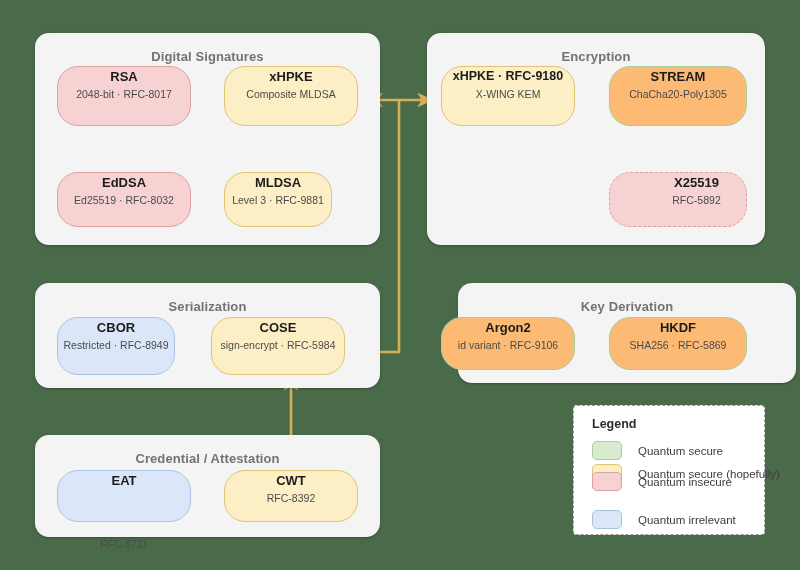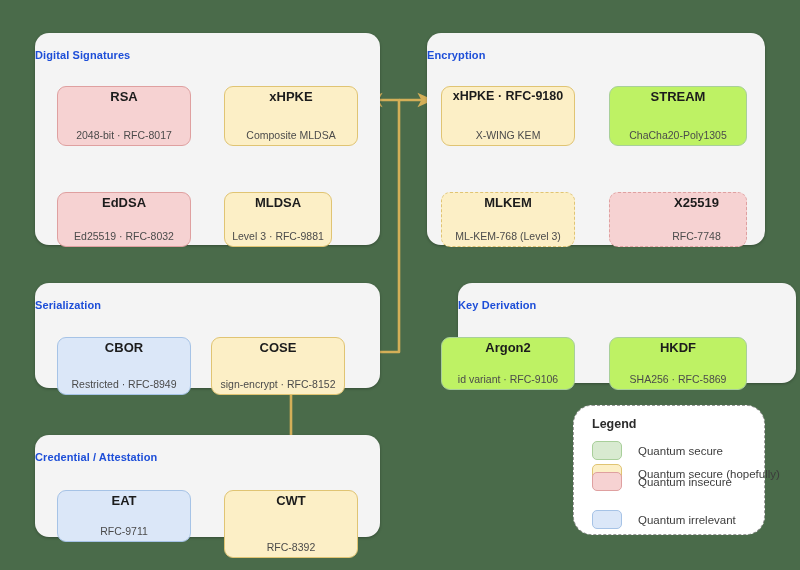--- a/index.html
+++ b/index.html
@@ -16,68 +16,67 @@
   
   .panel{
     position:absolute;
     background:#f4f4f4;
     border-radius:14px;
     box-shadow:0 1px 3px rgba(0,0,0,.28);
   }
   .panel-title{
     position:absolute;
     left:0;right:0;
-    text-align:left;
-    font-size:11px;
+    text-align:center;
+    font-size:13px;
     font-weight:bold;
-    color:#1d4ed8;
+    color:#737373;
     letter-spacing:.1px;
   }
 
   
   .node{
     position:absolute;
-    border-radius:9px;
+    border-radius:21px;
     border:1.4px solid #ccc;
     box-sizing:border-box;
     display:flex;
     flex-direction:column;
     align-items:center;
-    justify-content:space-between;
+    justify-content:flex-start;
     text-align:center;
     padding:2px 4px;
-    margin-top:20px;
   }
   .node .nm{
     font-size:13px;
     font-weight:bold;
     color:#1c1c1c;
     line-height:1.25;
   }
   .node .sub{
     font-size:10.5px;
     color:#4b4b4b;
     line-height:1.3;
     margin-top:3px;
   }
   .node.small .nm{font-size:12.5px;}
 
-  .c-green{background:#bef264;border-color:#a8cf9a;}
+  .c-green{background:#fdba74;border-color:#a8cf9a;}
   .c-yellow{background:#fcefc6;border-color:#e3c濃;}
   .c-yellow{background:#fcefc6;border-color:#e0c473;}
   .c-pink{background:#f6d2d2;border-color:#dfa0a0;}
   .c-blue{background:#dbe7f8;border-color:#a6c3e6;}
   .dashed{border-style:dashed;border-width:1.6px;}
 
   
   .legend{
     position:absolute;
     background:#ffffff;
     border:1.6px dashed #9a9a9a;
-    border-radius:19px;
+    border-radius:4px;
     box-sizing:border-box;
     text-align:right;
   }
   .legend-title{
     position:absolute;left:18px;top:11px;
     font-size:12.5px;font-weight:bold;color:#2b2b2b;
   }
   .legend-row{
     position:absolute;left:18px;
     display:flex;align-items:center;
@@ -160,61 +159,57 @@
     <div class="panel-title" style="top:16px;">Encryption</div>
   </div>
   <div class="node c-yellow small" style="left:441px;top:66px;width:134px;height:60px;">
     <div class="nm">xHPKE · RFC-9180</div>
     <div class="sub">X-WING KEM</div>
   </div>
   <div class="node c-green" style="left:609px;top:66px;width:138px;height:60px;">
     <div class="nm">STREAM</div>
     <div class="sub">ChaCha20-Poly1305</div>
   </div>
-  <div class="node c-yellow dashed" style="left:441px;top:172px;width:134px;height:55px;">
-    <div class="nm">MLKEM</div>
-    <div class="sub">ML-KEM-768 (Level 3)</div>
-  </div>
   <div class="node c-pink dashed" style="left:609px;top:172px;width:138px;height:55px;padding-left:41px;">
     <div class="nm">X25519</div>
-    <div class="sub">RFC-7748</div>
+    <div class="sub">RFC-5892</div>
   </div>
 
   <div class="panel" style="left:35px;top:283px;width:345px;height:105px;">
     <div class="panel-title" style="top:16px;">Serialization</div>
   </div>
-  <div class="node c-blue" style="left:57px;top:317px;width:134px;height:58px;">
+  <div class="node c-blue" style="left:57px;top:317px;width:118px;height:58px;">
     <div class="nm">CBOR</div>
     <div class="sub">Restricted · RFC-8949</div>
   </div>
   <div class="node c-yellow" style="left:211px;top:317px;width:134px;height:58px;">
     <div class="nm">COSE</div>
-    <div class="sub">sign-encrypt · RFC-8152</div>
+    <div class="sub">sign-encrypt · RFC-5984</div>
   </div>
 
   <div class="panel" style="left:427px;top:283px;width:338px;height:100px;margin-left:31px;">
     <div class="panel-title" style="top:16px;">Key Derivation</div>
   </div>
   <div class="node c-green" style="left:441px;top:317px;width:134px;height:53px;">
     <div class="nm">Argon2</div>
     <div class="sub">id variant · RFC-9106</div>
   </div>
   <div class="node c-green" style="left:609px;top:317px;width:138px;height:53px;">
     <div class="nm">HKDF</div>
     <div class="sub">SHA256 · RFC-5869</div>
   </div>
 
   <div class="panel" style="left:35px;top:435px;width:345px;height:102px;">
     <div class="panel-title" style="top:16px;">Credential / Attestation</div>
   </div>
-  <div class="node c-blue" style="left:57px;top:470px;width:134px;height:52px;">
+  <div class="node c-blue" style="left:57px;top:470px;width:134px;height:52px;gap:46px;">
     <div class="nm">EAT</div>
     <div class="sub">RFC-9711</div>
   </div>
-  <div class="node c-yellow" style="left:224px;top:470px;width:134px;height:68px;">
+  <div class="node c-yellow" style="left:224px;top:470px;width:134px;height:52px;">
     <div class="nm">CWT</div>
     <div class="sub">RFC-8392</div>
   </div>
 
   <div class="legend" style="left:573px;top:405px;width:192px;height:130px;">
     <div class="legend-title">Legend</div>
     <div class="legend-row" style="top:35px;">
       <span class="sw" style="background:#d8ead0;border-color:#a8cf9a;"></span>
       <span class="lbl">Quantum secure</span>
     </div>

